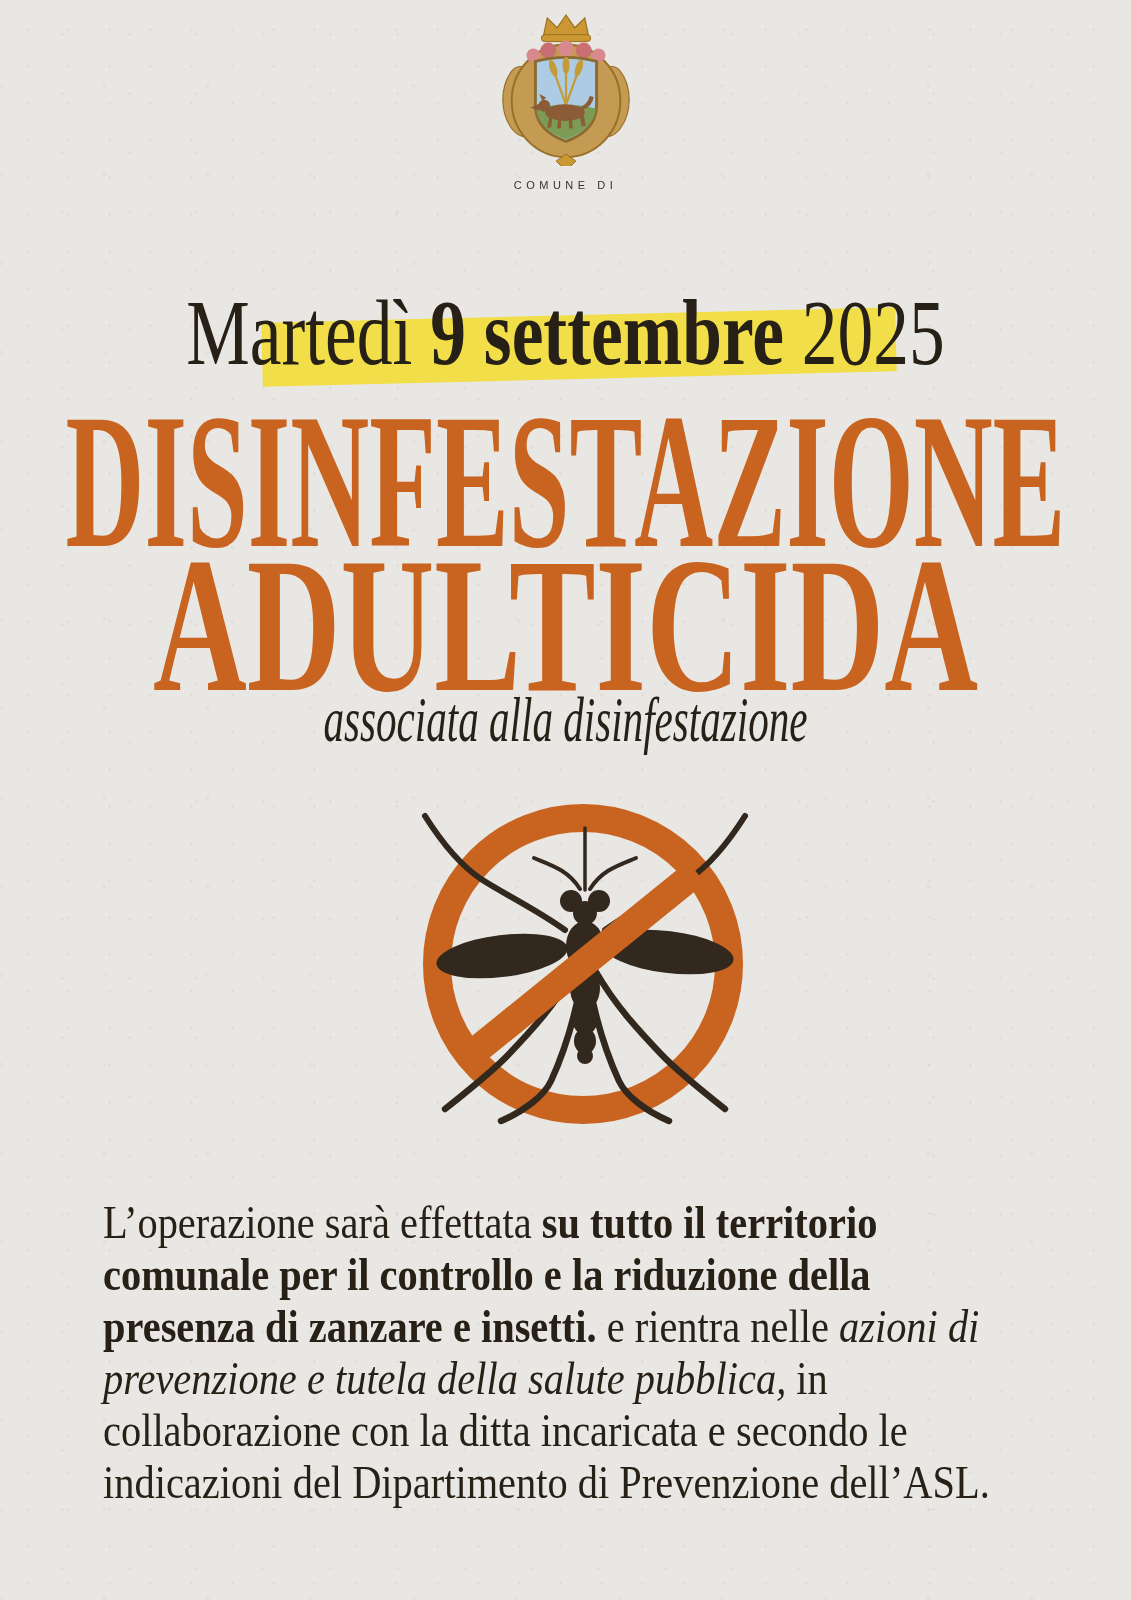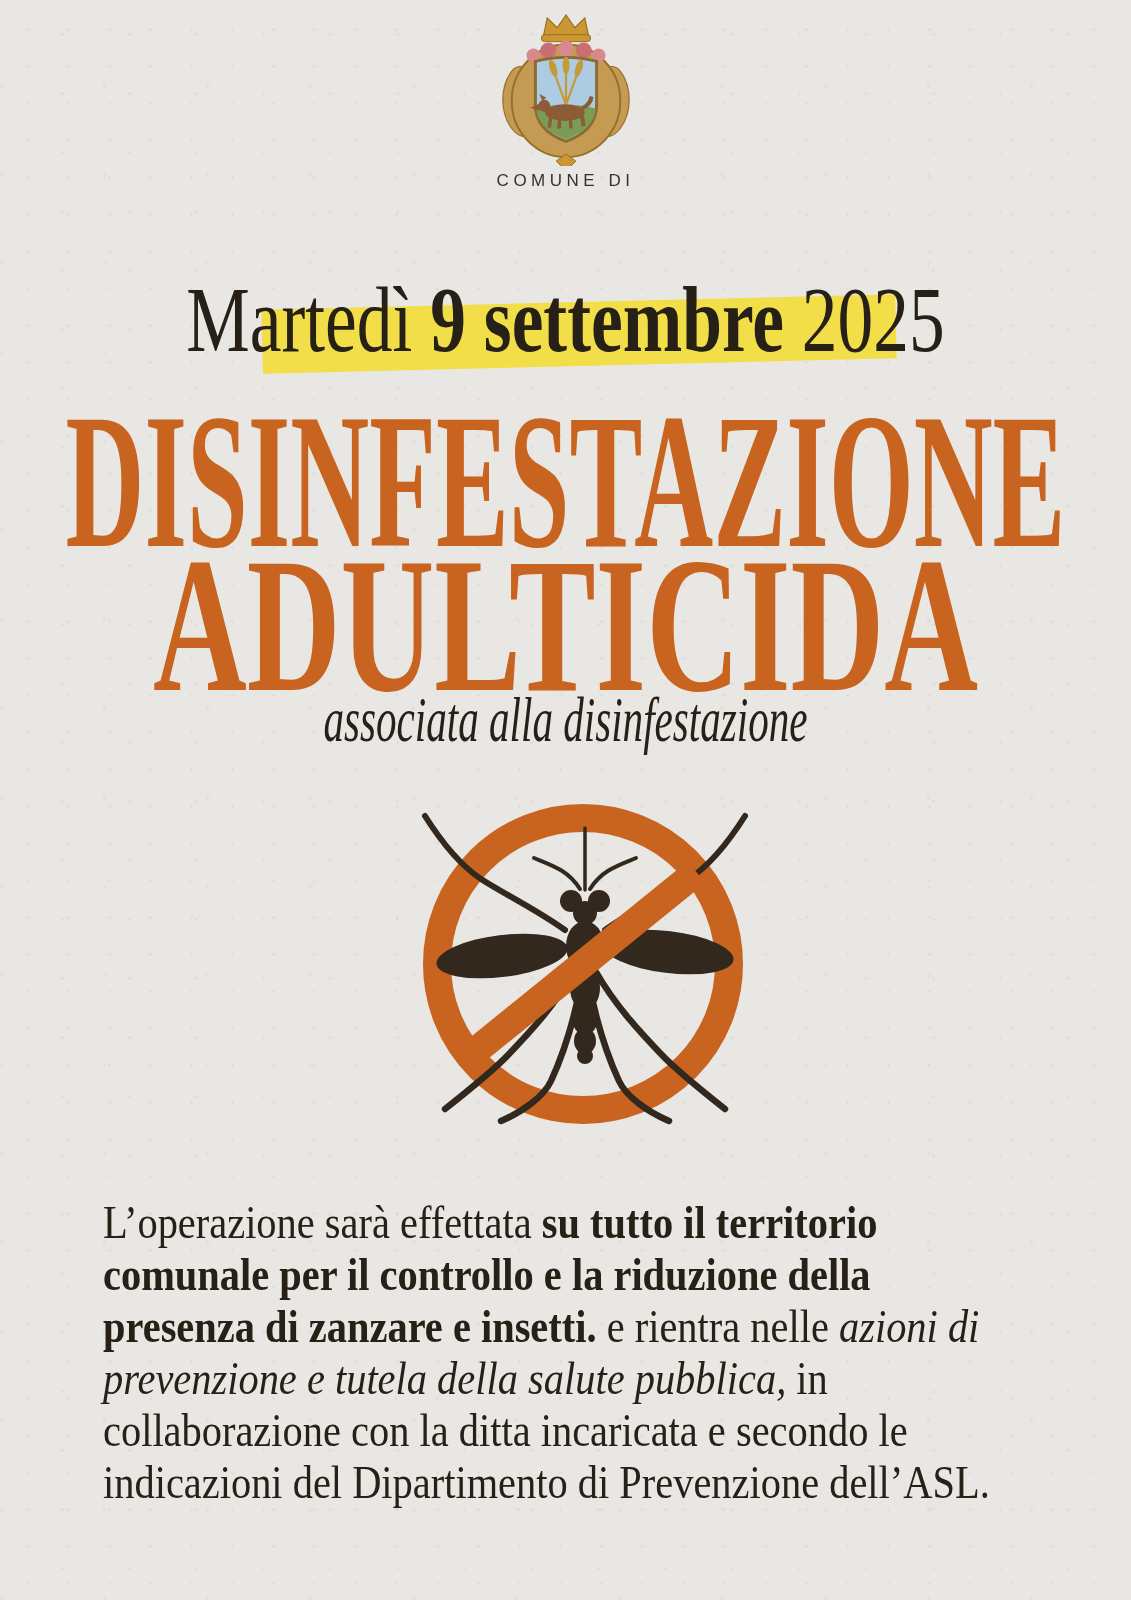--- a/index.html
+++ b/index.html
@@ -17,32 +17,32 @@
     background-size:41px 37px, 67px 59px, 103px 89px;
     background-position:7px 11px, 29px 5px, 53px 41px;
     font-family:"Liberation Serif","DejaVu Serif",serif;
     color:#272017;
   }
 
   
   .crest-block{position:absolute;top:10px;left:0;right:0;text-align:center;}
   .crest-svg{display:block;margin:0 auto;}
   .muni-line1{
-    margin-top:5px;
+    margin-top:13px;
     font-family:"Liberation Sans","DejaVu Sans",sans-serif;
-    font-size:17px;letter-spacing:4.5px;color:#39322B;
+    font-size:11px;letter-spacing:4.5px;color:#39322B;
   }
   .muni-line2{
     margin-top:2px;
     font-family:"Liberation Sans","DejaVu Sans",sans-serif;
     font-size:18px;font-weight:700;letter-spacing:3.5px;color:#2E2823;
   }
 
   
-  .date-banner{position:absolute;top:261px;left:0;width:100%;height:116px;}
+  .date-banner{position:absolute;top:274px;left:0;width:100%;height:116px;}
   .date-highlight{
     position:absolute;left:262px;top:41px;width:634px;height:64px;
     background:#F2DE48;transform:rotate(-1.4deg);
   }
   .date-text{
     position:relative;text-align:center;white-space:pre;
     font-size:94px;line-height:116px;color:#272017;
     transform:scaleX(.76);transform-origin:50% 50%;
   }
   .w-reg{font-weight:400;}

